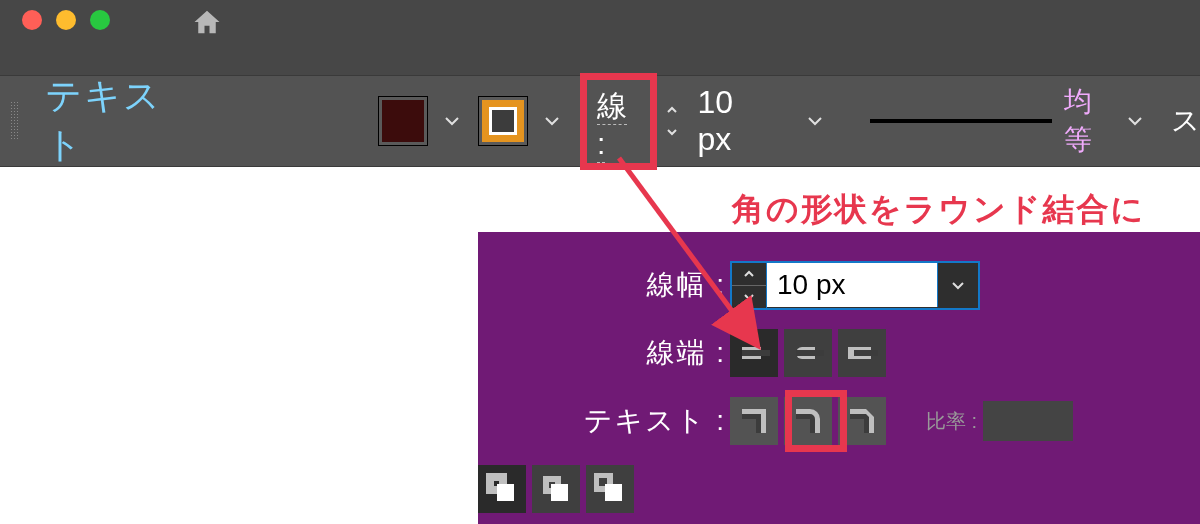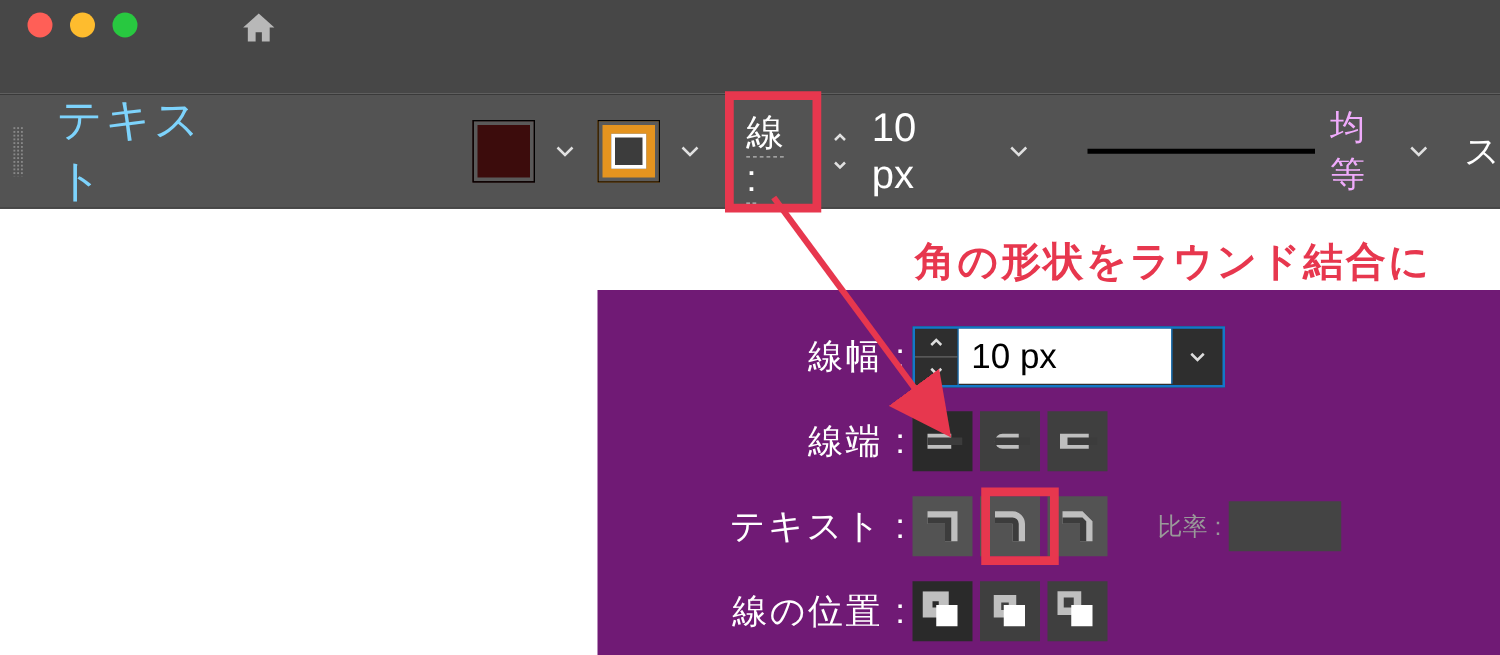--- a/index.html
+++ b/index.html
@@ -215,21 +215,20 @@
             </svg>
         </div>
       </div>
       <div class="corner-hi"></div>
       <span class="ratio-lbl">比率 :</span>
       <div class="ratio-box"></div>
     </div>
   </div>
 
   <div class="row">
-    <div class="lbl">線の位置 :</div>
     <div class="ctr">
       <div class="seg">
         <div class="opt sel">
           <svg viewBox="0 0 32 32">
               <path d="M4 4 H17 V17 H4 Z" fill="none" stroke="#bfbfbf" stroke-width="8"></path>
               <rect x="11" y="11" width="17" height="17" fill="#fff"></rect>
             </svg>
         </div>
         <div class="opt">
           <svg viewBox="0 0 32 32">

